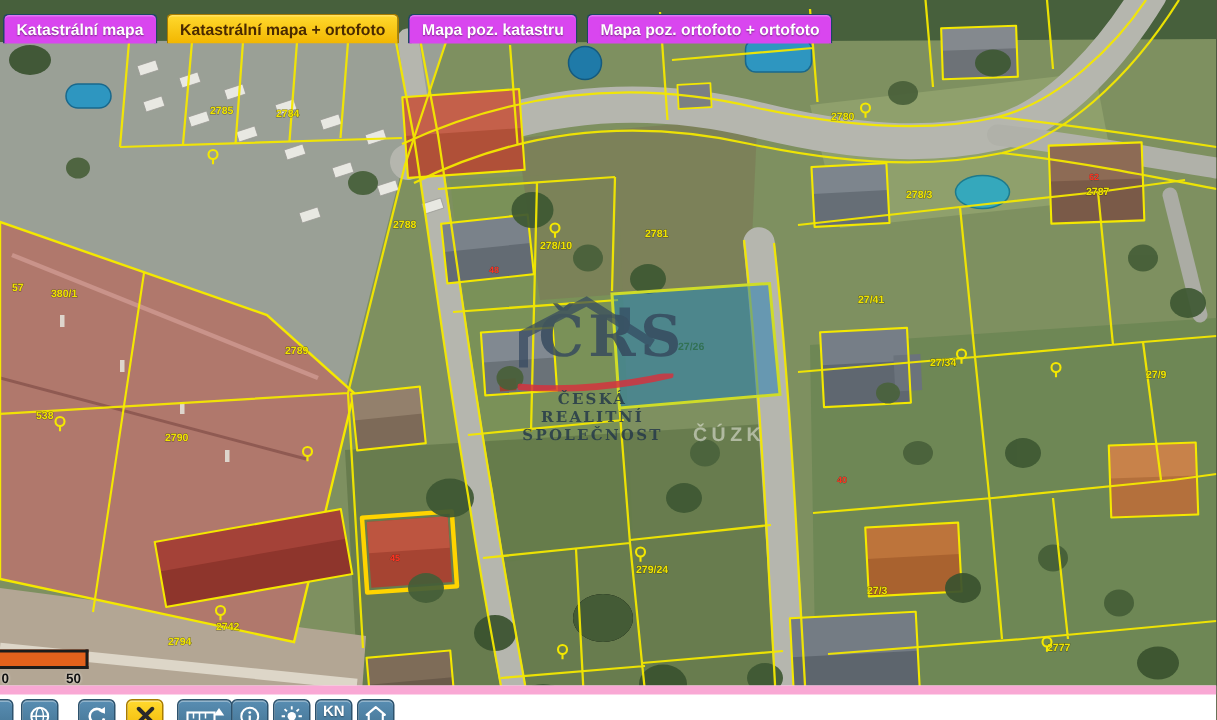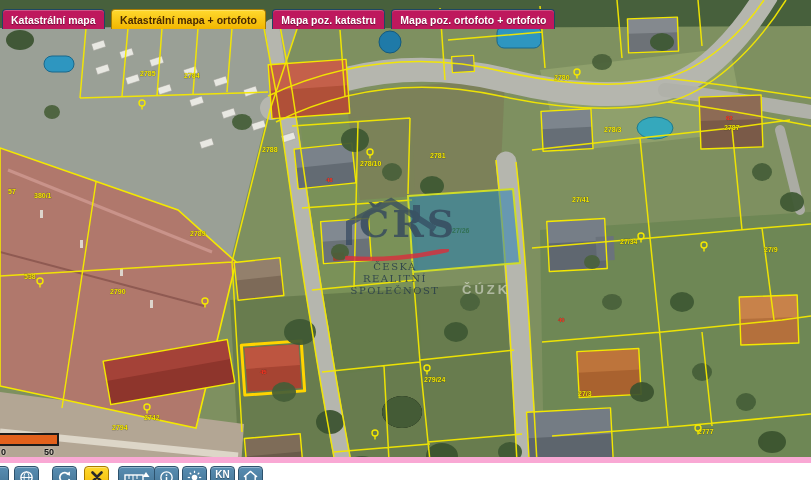--- a/index.html
+++ b/index.html
@@ -2,21 +2,21 @@
 <html><head>
 <meta charset="utf-8">
 <style>
   html,body{margin:0;padding:0;background:#222;}
   .screen{position:relative;width:811px;height:480px;overflow:hidden;
     background:#7e9060;font-family:"Liberation Sans",sans-serif;}
   svg{display:block}
 
   
   .tabs{position:absolute;left:2px;top:9px;white-space:nowrap;z-index:30;}
-  .tab{display:inline-block;vertical-align:top;background:#be185d;color:#fff;
+  .tab{display:inline-block;vertical-align:top;background:#d946ef;color:#fff;
     font-weight:bold;font-size:10.5px;line-height:12px;padding:4px 8px 3px 8px;
     border:1px solid #1d4763;border-bottom:none;border-radius:4px 4px 0 0;
     margin-right:2px;cursor:pointer;text-shadow:0 1px 1px rgba(0,0,0,.45);
     box-shadow:inset 0 1px 0 rgba(255,255,255,.25);}
   .tab.active{background:#fc0;background:linear-gradient(#ffd92e,#f2b600);
     color:#4a2a00;text-shadow:none;border-color:#a87c00;text-align:center;}
 
   
   .plabel{font:bold 7px "Liberation Sans",sans-serif;fill:#f0e400;
     paint-order:stroke;stroke:rgba(50,45,0,.55);stroke-width:.6px;}
@@ -28,21 +28,21 @@
 
   
   .wm{position:absolute;left:343px;top:197px;width:120px;z-index:10;
     pointer-events:none;opacity:.82;}
   .wm .logo-row{position:relative;height:50px;}
   .wm .roof{position:absolute;left:0;top:0;}
   .wm .crs{position:absolute;left:16px;top:4px;
     font-family:"DejaVu Serif",serif;font-weight:bold;font-size:38px;
     color:#35495d;letter-spacing:3px;}
   .wm .swoosh{display:block;margin:2px 0 0 2px;}
-  .wm .l1,.wm .l2{font-family:"DejaVu Serif",serif;font-weight:normal;
+  .wm .l1,.wm .l2{font-family:"DejaVu Serif",serif;font-weight:bold;
     color:#23374a;font-size:10px;letter-spacing:1.5px;line-height:12px;
     text-align:center;width:104px;}
 
   
   .scalebar{position:absolute;left:0;top:433px;z-index:20;pointer-events:none;}
   .scalebar .bar{width:57px;height:9px;background:#e2611c;
     border:2px solid #1c1c1c;border-left:none;}
   .scalebar .lbls{position:relative;height:12px;font-size:9px;font-weight:bold;
     color:#111;text-shadow:0 0 2px rgba(255,255,255,.8);}
   .scalebar .z{position:absolute;left:1px;top:1px;}

